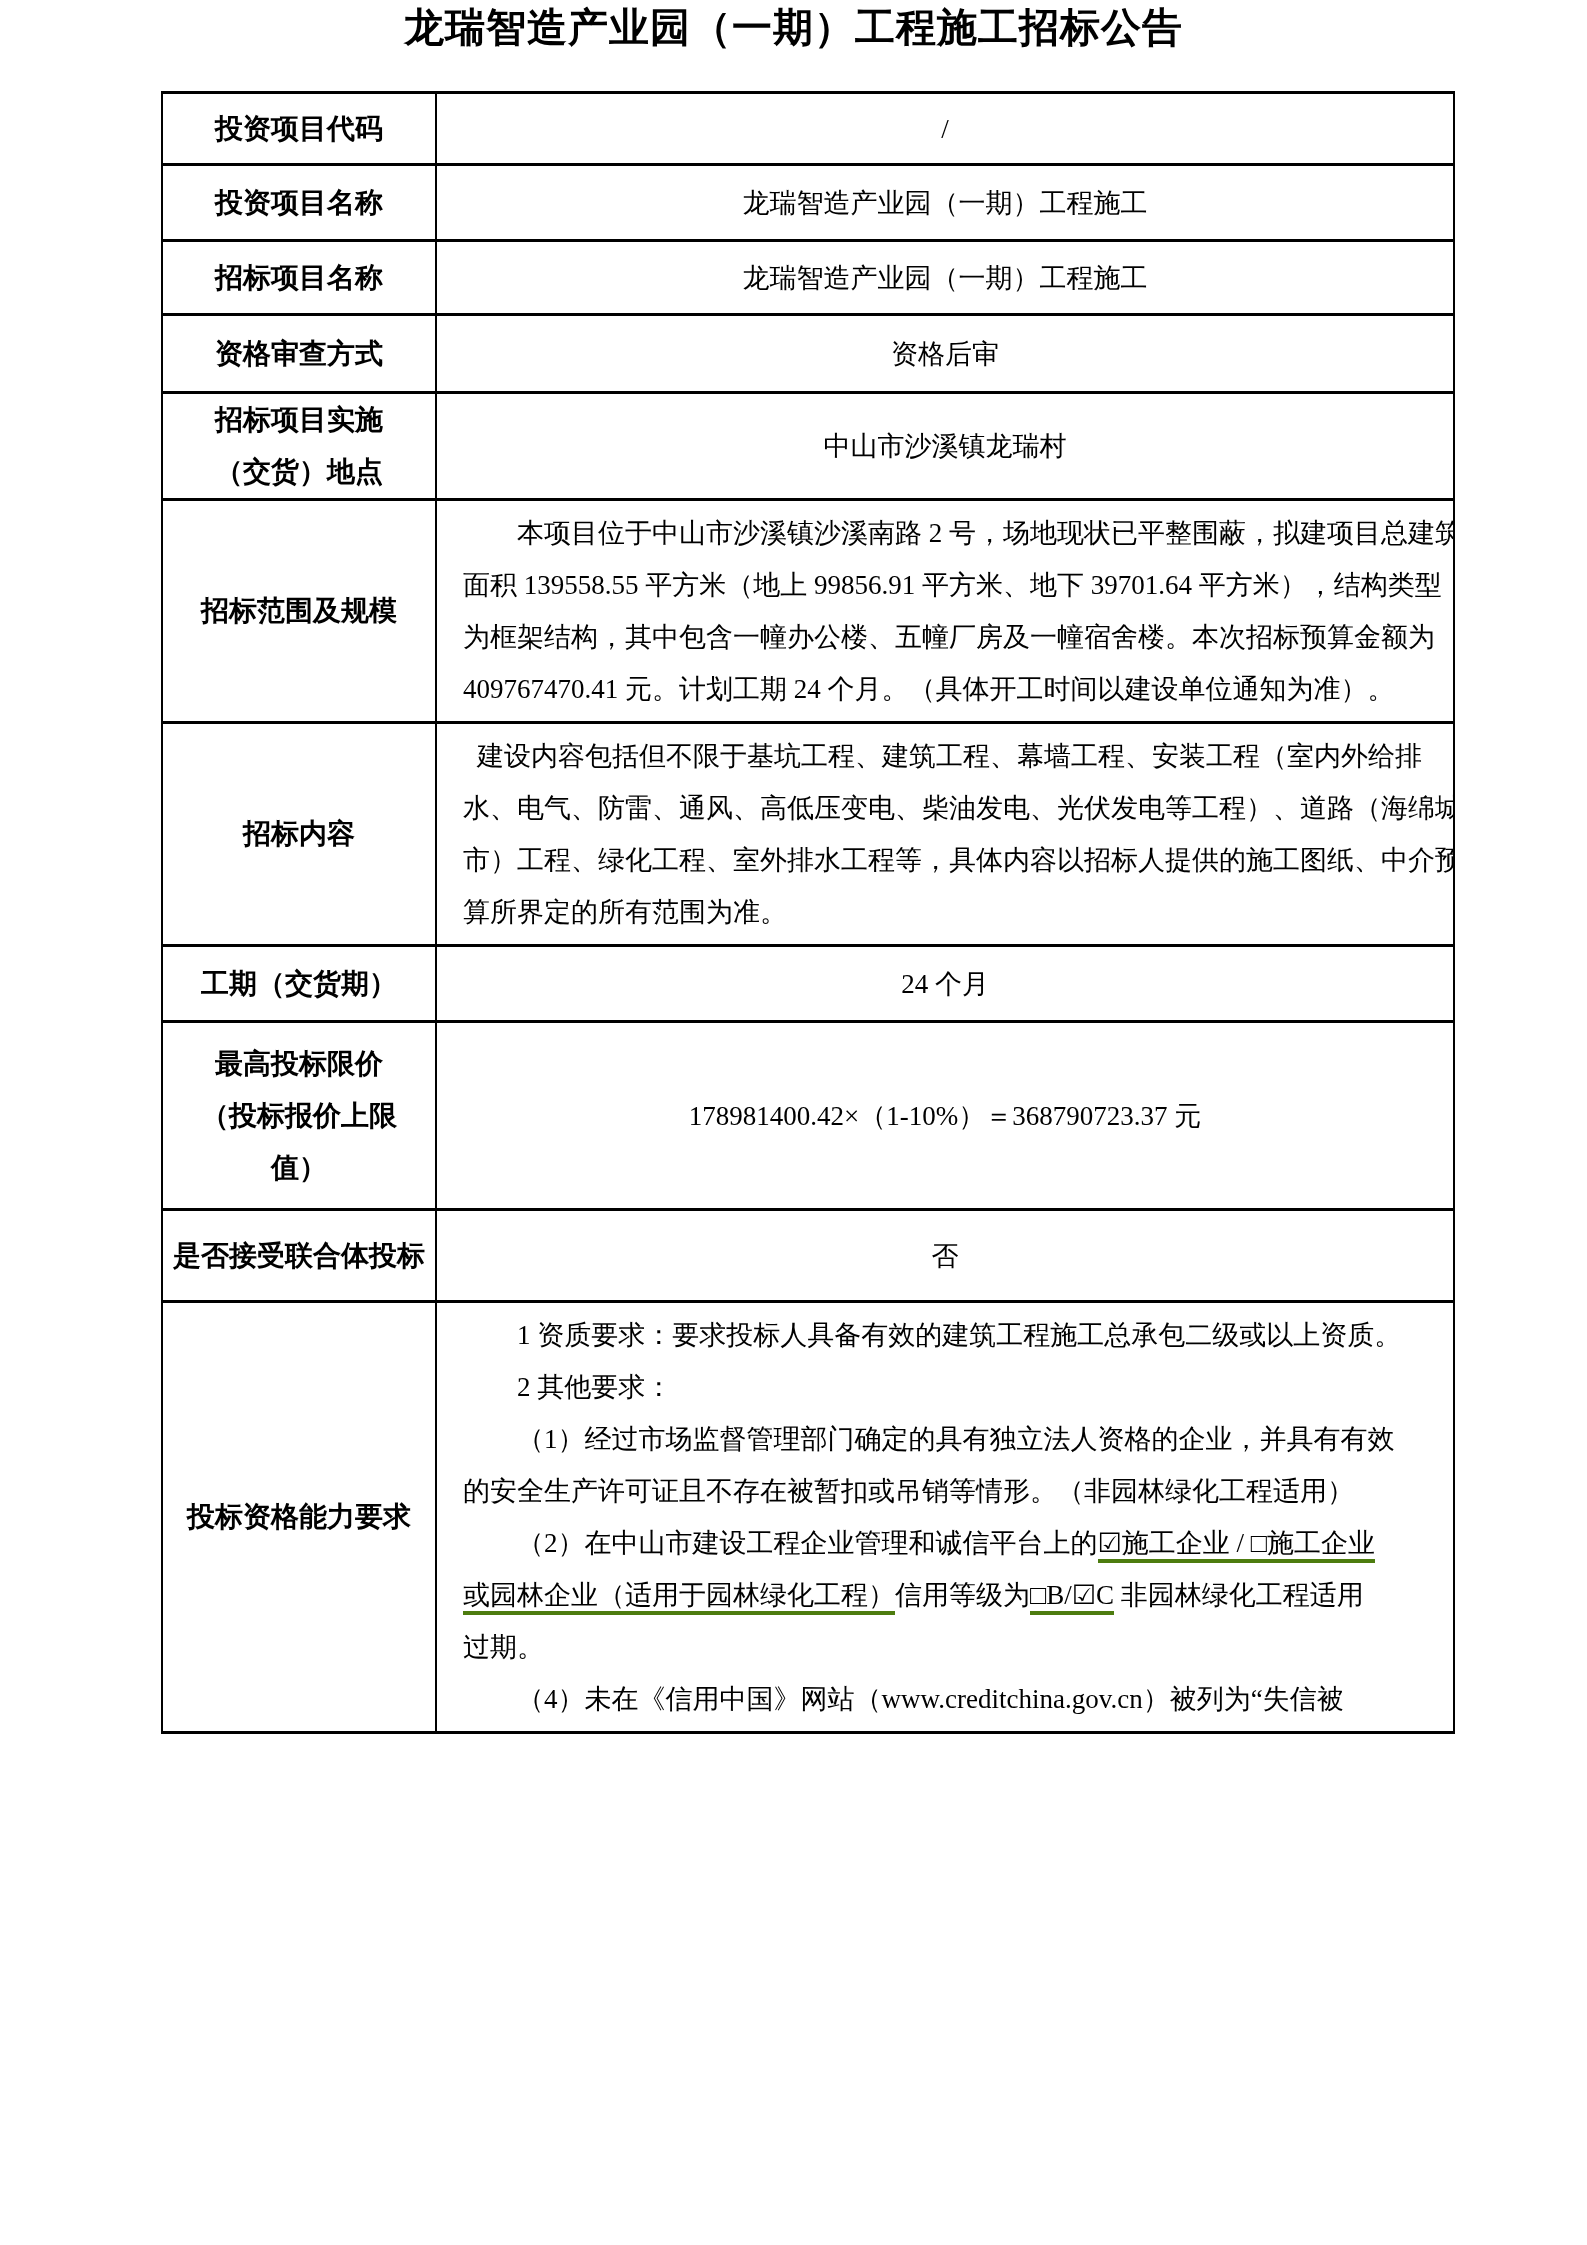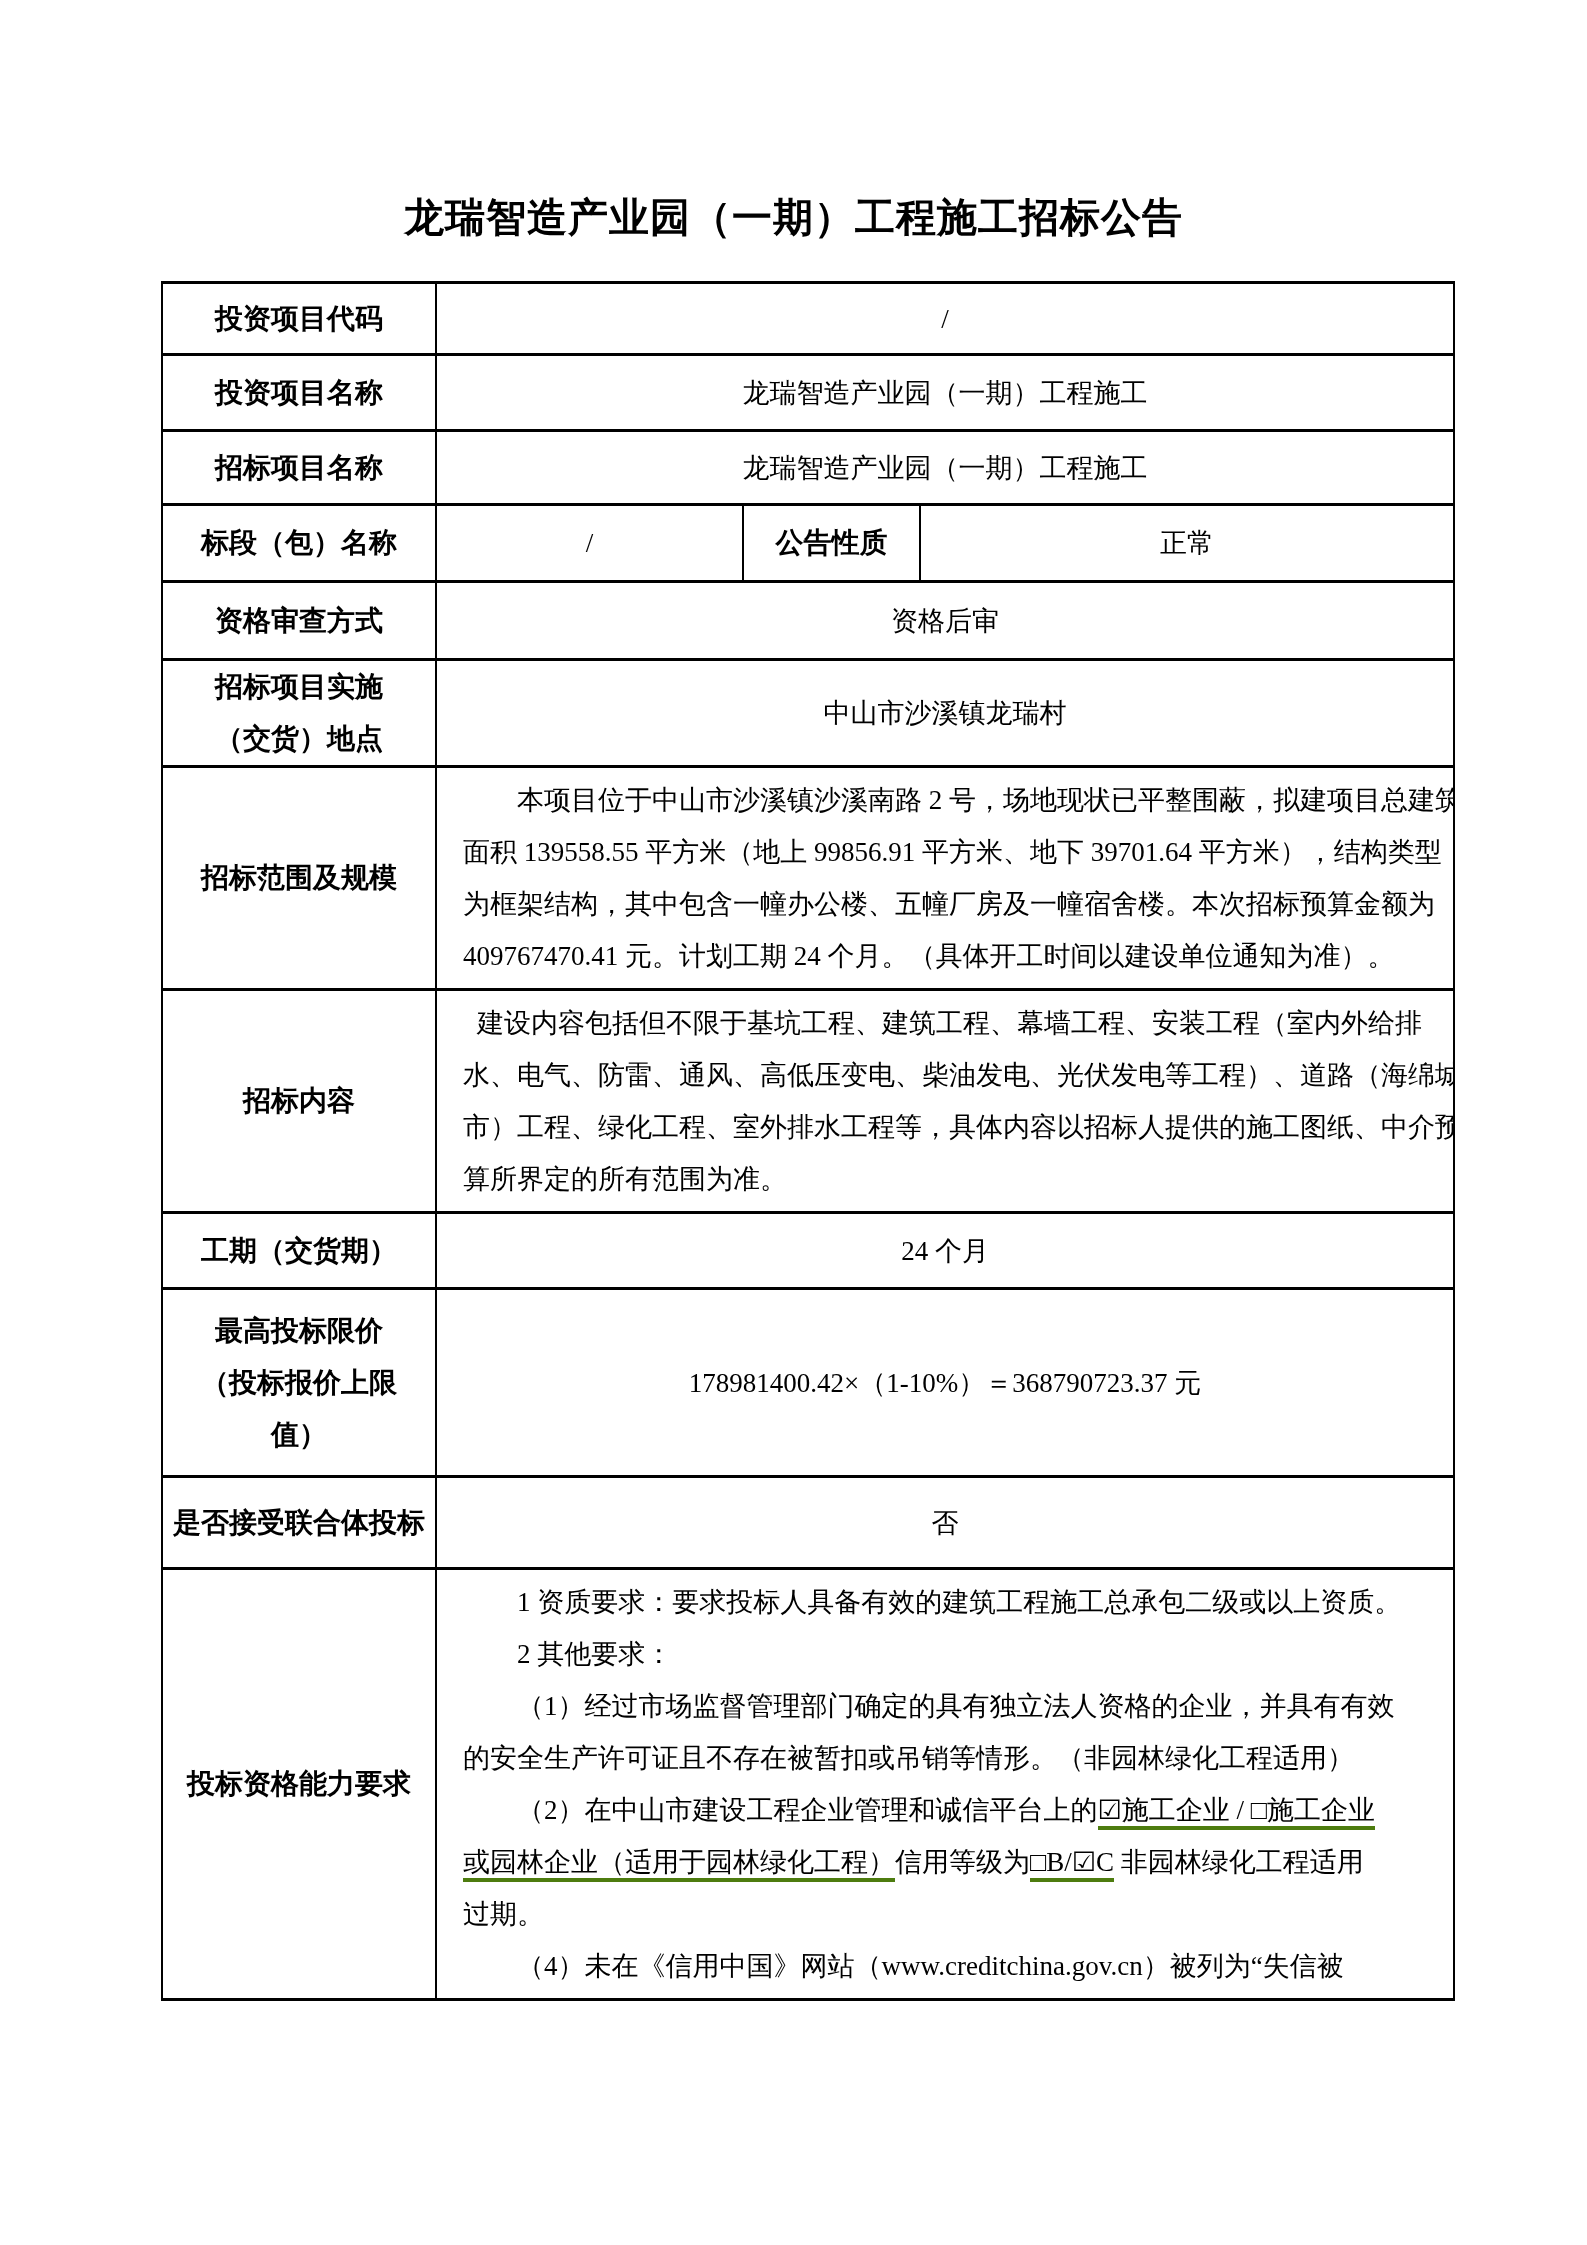--- a/index.html
+++ b/index.html
@@ -3,21 +3,21 @@
 <meta charset="utf-8">
 <style>
   * { margin:0; padding:0; box-sizing:border-box; }
   html,body { background:#e8e8e8; }
   body { font-family:"Liberation Serif","DejaVu Serif","DejaVu Sans",serif; color:#000; }
   .page {
     position:relative; width:1587px; height:2245px; background:#fff;
     overflow:hidden; margin:0 auto;
   }
   .doc-title {
-    padding-top:190px; text-align:center;
+    text-align:center;
     font-size:40px; font-weight:bold; letter-spacing:1px;
   }
   table.doc-table {
     border-collapse:collapse; table-layout:fixed;
     width:1292px; margin:36px 0 0 161px;
   }
   td {
     border:2px solid #000; border-top-width:3px; border-bottom-width:3px;
     vertical-align:middle; overflow:hidden;
   }
@@ -57,26 +57,20 @@
     <tr class="h76">
       <td class="lbl">投资项目名称</td>
       <td class="val" colspan="3">龙瑞智造产业园（一期）工程施工</td>
     </tr>
 
     <tr class="h74">
       <td class="lbl">招标项目名称</td>
       <td class="val" colspan="3">龙瑞智造产业园（一期）工程施工</td>
     </tr>
 
-    <tr class="h77">
-      <td class="lbl">标段（包）名称</td>
-      <td class="val">/</td>
-      <td class="lbl">公告性质</td>
-      <td class="val">正常</td>
-    </tr>
 
     <tr class="h78">
       <td class="lbl">资格审查方式</td>
       <td class="val" colspan="3">资格后审</td>
     </tr>
 
     <tr class="h104">
       <td class="lbl">
         <div>招标项目实施</div>
         <div>（交货）地点</div>

